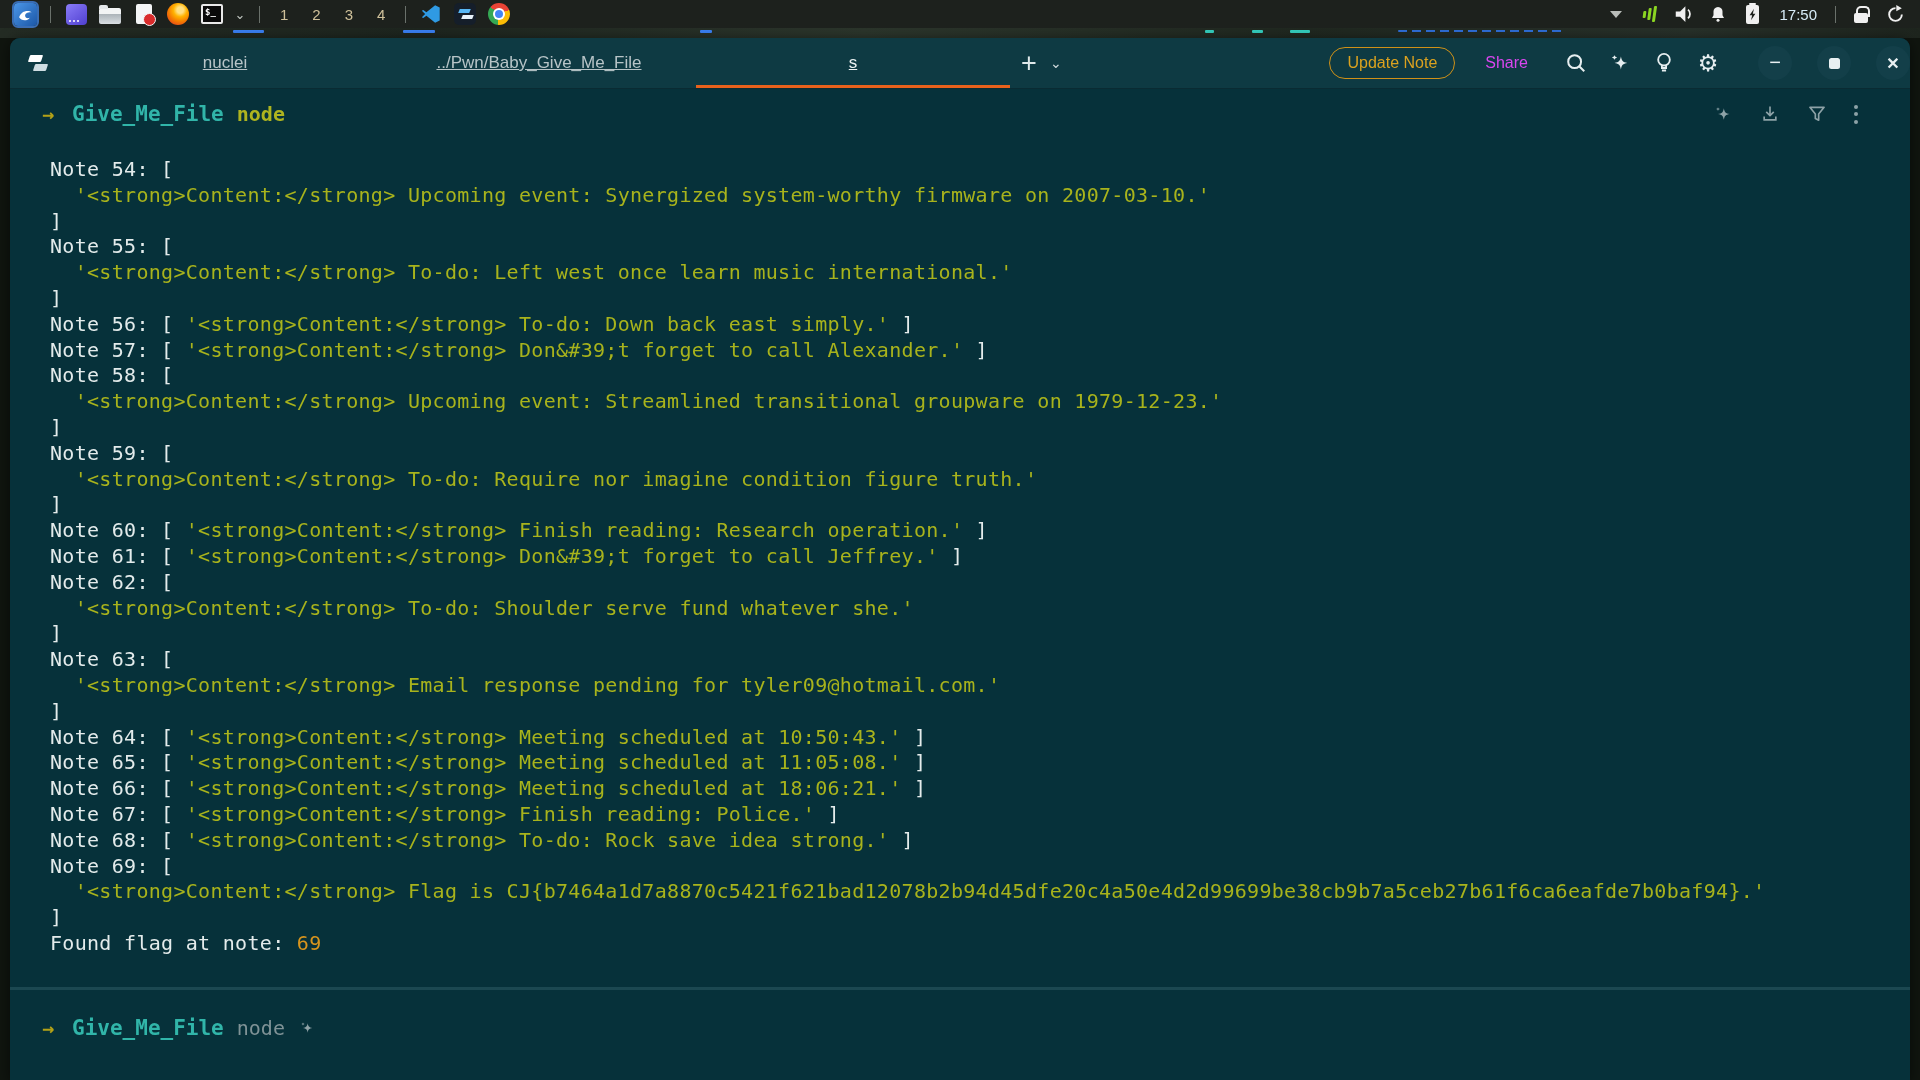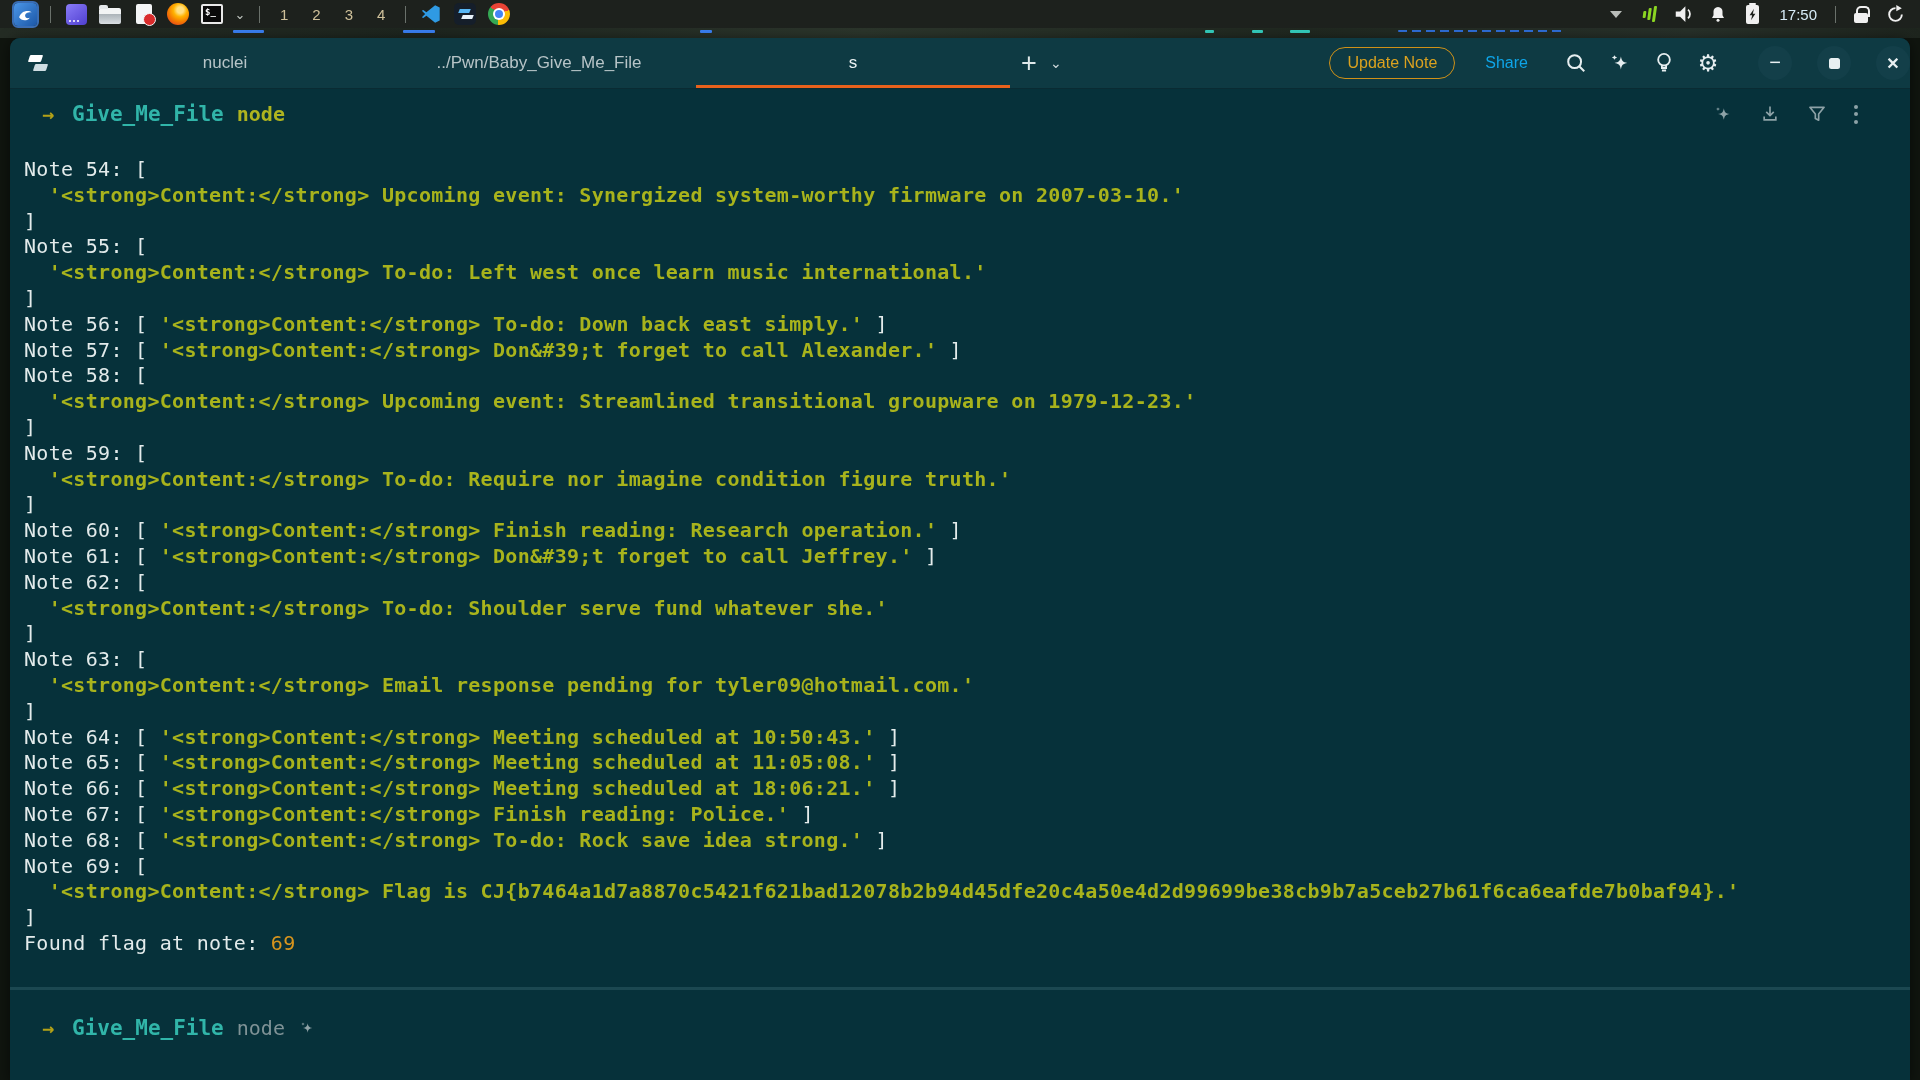--- a/index.html
+++ b/index.html
@@ -54,50 +54,50 @@
             background:#06313a; border-radius:10px 10px 0 0; overflow:hidden;
             box-shadow:0 2px 14px rgba(0,0,0,.55); }
 
   .tabbar { height:51px; background:#0e3a43; border-bottom:1px solid #0a2b33;
             display:flex; align-items:center; }
   .warplogo { width:58px; display:flex; align-items:center; justify-content:center; flex:none; }
   .wl { width:22px; height:20px; position:relative; }
   .wl::before { content:""; position:absolute; left:1px; top:2px; width:13px; height:7px; background:#ffffff; transform:skewX(-18deg); border-radius:1px; }
   .wl::after  { content:""; position:absolute; left:6px; top:11px; width:13px; height:7px; background:#cfdde2; transform:skewX(-18deg); border-radius:1px; }
   .tab { width:314px; height:100%; display:flex; align-items:center; justify-content:center;
-         color:#b7c4c7; font-size:17px; position:relative; flex:none; white-space:nowrap; overflow:hidden; }
+         color:#b7c4c7; font-size:17px; position:relative; flex:none; white-space:nowrap; overflow:hidden;text-decoration:underline; }
   .tab.active { color:#edf3f4; }
   .tab.active::after { content:""; position:absolute; left:0; right:0; bottom:0; height:3px; background:#e8611c; }
   .plusbtn { width:38px; color:#dfe8ea; font-size:27px; font-weight:300; text-align:center; flex:none; line-height:1; }
   .tabchev { color:#cfd9db; font-size:14px; flex:none; margin-left:2px; }
   .updatepill { margin-left:auto; border:1.5px solid #cf9118; color:#dba21f; border-radius:18px;
                 padding:6px 17px; font-size:16px; flex:none; }
-  .sharelbl { color:#0ea5e9; font-size:16px; margin:0 26px 0 30px; flex:none; }
+  .sharelbl { color:#d946ef; font-size:16px; margin:0 26px 0 30px; flex:none; }
   .icon-btn { width:26px; height:26px; margin:0 9px; display:flex; align-items:center; justify-content:center; flex:none; color:#e6eef0; }
   .gearchar { font-size:23px; line-height:1; font-family:"DejaVu Sans",sans-serif; }
   .winbtn { width:34px; height:34px; border-radius:50%; background:#133f49; color:#e9f0f2;
             display:flex; align-items:center; justify-content:center; margin-left:25px; flex:none; }
   .winbtn.first { margin-left:28px; }
   .winbtn .sq { width:11px; height:11px; background:#e9f0f2; border-radius:2.5px; }
   .winbtn .mn { font-size:20px; line-height:1; margin-top:-2px; }
   .winbtn .xx { font-size:16px; font-weight:bold; }
 
   
   .cmdheader { display:flex; align-items:center; height:46px; margin-top:2px; padding:0 52px 0 32px; }
   .cmdarrow { color:#b3a117; font:bold 20px "DejaVu Sans Mono",monospace; }
   .cmdname  { color:#31b5a9; font:bold 21px "DejaVu Sans Mono",monospace; margin-left:18px; }
   .cmdarg   { color:#aeb41f; font:bold 20px "DejaVu Sans Mono",monospace; margin-left:13px; }
   .hdricons { margin-left:auto; display:flex; align-items:center; gap:27px; color:#8da2a7; }
   .hdricons svg { display:block; }
   .kebab { display:flex; flex-direction:column; gap:3.5px; }
   .kebab i { width:4px; height:4px; border-radius:50%; background:#8da2a7; }
 
-  .output { margin-top:20px; padding-left:14px; font:20px/25.8px "DejaVu Sans Mono",monospace;
+  .output { margin-top:20px; padding-left:40px; font:20px/25.8px "DejaVu Sans Mono",monospace;
             color:#e3ebeb; white-space:pre; letter-spacing:.3px; }
-  .seg.str { color:#a8b31c;font-weight:bold; }
+  .seg.str { color:#a8b31c; }
   .seg.num { color:#d8951d; }
 
   .blockdiv { height:3px; background:#1b4851; margin-top:30px; }
 
   .promptrow { margin-top:26px; padding-left:32px; display:flex; align-items:center; }
   .parrow { color:#b3a117; font:bold 20px "DejaVu Sans Mono",monospace; }
   .pcmd   { color:#31b5a9; font:bold 21px "DejaVu Sans Mono",monospace; margin-left:18px; }
   .parg   { color:#7f9296; font:20px "DejaVu Sans Mono",monospace; margin-left:13px; }
   .psparkle { margin-left:14px; color:#8fa2a6; display:flex; }
 </style>

